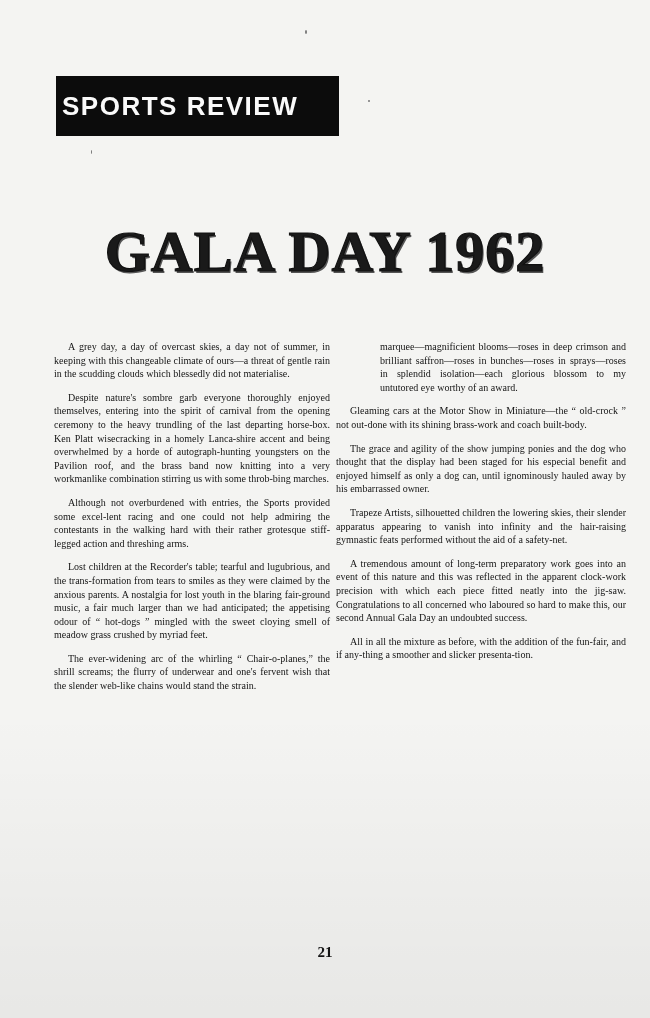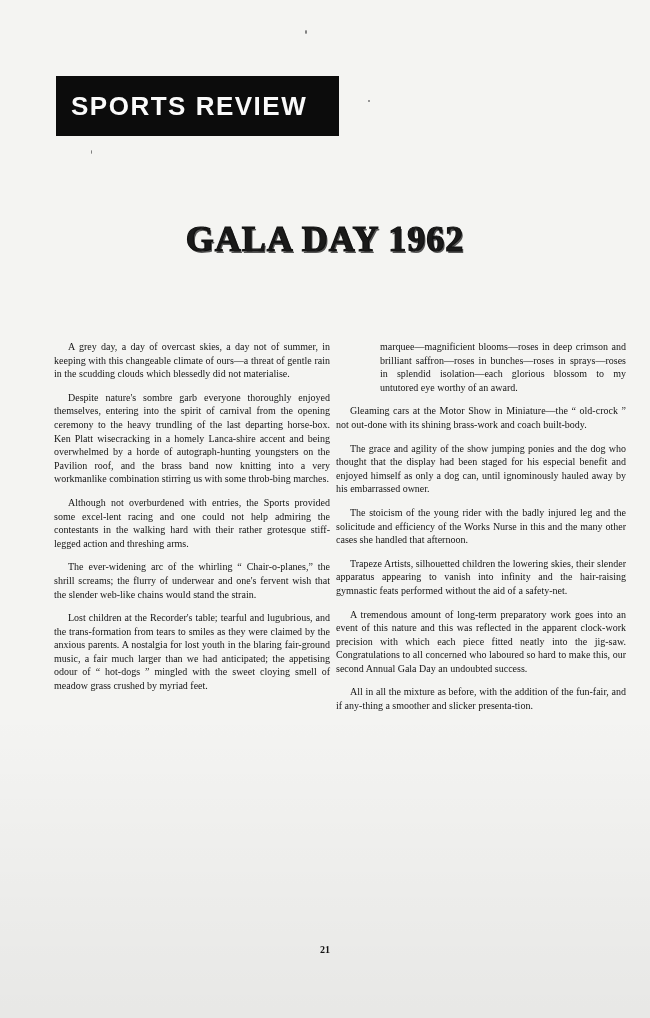--- a/index.html
+++ b/index.html
@@ -17,33 +17,33 @@
     pointer-events: none;
   }
   .section-banner {
     position: absolute;
     left: 56px; top: 76px;
     width: 283px; height: 60px;
     background: #0c0c0c;
     color: #fafafa;
     display: flex; align-items: center;
     box-sizing: border-box;
-    padding-left: 15px;
+    padding-left: 6px;
     font-family: "Liberation Sans", "DejaVu Sans", sans-serif;
     font-weight: bold;
     font-size: 26px;
     letter-spacing: 1.5px;
   }
   .title {
     position: absolute;
     left: 0; right: 0; top: 218px;
     text-align: center;
     font-family: "Liberation Serif", "DejaVu Serif", serif;
     font-weight: bold;
-    font-size: 36px;
+    font-size: 58px;
     letter-spacing: 1px;
     color: #1a1a1a;
     -webkit-text-stroke: 1.2px #111;
     text-shadow: 1.5px 1.5px 0 #555;
   }
   .column {
     position: absolute;
     top: 340px;
     width: 276px;
     font-size: 10px;
@@ -56,21 +56,21 @@
     margin: 0 0 10px 0;
     text-indent: 14px;
     hyphens: manual;
   }
   .column p.cont { text-indent: 0; margin-left: 44px; }
   .page-number {
     position: absolute;
     left: 0; right: 0; top: 944px;
     text-align: center;
     font-weight: bold;
-    font-size: 10px;
+    font-size: 15px;
   }
   .speck { position: absolute; background: #777; border-radius: 50%; }
 </style>
 </head>
 <body>
 
 <div class="page-shade"></div>
 
 <div class="speck" style="left:305px;top:30px;width:2px;height:4px;"></div>
 <div class="speck" style="left:368px;top:100px;width:2px;height:2px;"></div>
@@ -79,27 +79,26 @@
 <div class="section-banner">
   <span>SPORTS REVIEW</span>
 </div>
 
 <div class="title">GALA DAY 1962</div>
 
 <div class="column col-left">
   <p>A grey day, a day of overcast skies, a day not of summer, in keeping with this changeable climate of ours—a threat of gentle rain in the scudding clouds which blessedly did not materialise.</p>
   <p>Despite nature's sombre garb everyone thoroughly enjoyed themselves, entering into the spirit of carnival from the opening ceremony to the heavy trundling of the last departing horse-box. Ken Platt wisecracking in a homely Lanca-shire accent and being overwhelmed by a horde of autograph-hunting youngsters on the Pavilion roof, and the brass band now knitting into a very workmanlike combination stirring us with some throb-bing marches.</p>
   <p>Although not overburdened with entries, the Sports provided some excel-lent racing and one could not help admiring the contestants in the walking hard with their rather grotesque stiff-legged action and threshing arms.</p>
+  <p>Lost children at the Recorder's table; tearful and lugubrious, and the trans-formation from tears to smiles as they were claimed by the anxious parents. A nostalgia for lost youth in the blaring fair-ground music, a fair much larger than we had anticipated; the appetising odour of “ hot-dogs ” mingled with the sweet cloying smell of meadow grass crushed by myriad feet.</p>
   <p>The ever-widening arc of the whirling “ Chair-o-planes,” the shrill screams; the flurry of underwear and one's fervent wish that the slender web-like chains would stand the strain.</p>
-  <p>Lost children at the Recorder's table; tearful and lugubrious, and the trans-formation from tears to smiles as they were claimed by the anxious parents. A nostalgia for lost youth in the blaring fair-ground music, a fair much larger than we had anticipated; the appetising odour of “ hot-dogs ” mingled with the sweet cloying smell of meadow grass crushed by myriad feet.</p>
 </div>
 
 <div class="column col-right">
   <p class="cont">marquee—magnificient blooms—roses in deep crimson and brilliant saffron—roses in bunches—roses in sprays—roses in splendid isolation—each glorious blossom to my untutored eye worthy of an award.</p>
   <p>Gleaming cars at the Motor Show in Miniature—the “ old-crock ” not out-done with its shining brass-work and coach built-body.</p>
   <p>The grace and agility of the show jumping ponies and the dog who thought that the display had been staged for his especial benefit and enjoyed himself as only a dog can, until ignominously hauled away by his embarrassed owner.</p>
-  <p>The stoicism of the young rider with the badly injured leg and the solicitude and efficiency of the Works Nurse in this and the many other cases she handled that afternoon.</p>
   <p>Trapeze Artists, silhouetted children the lowering skies, their slender apparatus appearing to vanish into infinity and the hair-raising gymnastic feats performed without the aid of a safety-net.</p>
   <p>A tremendous amount of long-term preparatory work goes into an event of this nature and this was reflected in the apparent clock-work precision with which each piece fitted neatly into the jig-saw. Congratulations to all concerned who laboured so hard to make this, our second Annual Gala Day an undoubted success.</p>
   <p>All in all the mixture as before, with the addition of the fun-fair, and if any-thing a smoother and slicker presenta-tion.</p>
 </div>
 
 <div class="page-number">21</div>
 
 </body></html>

